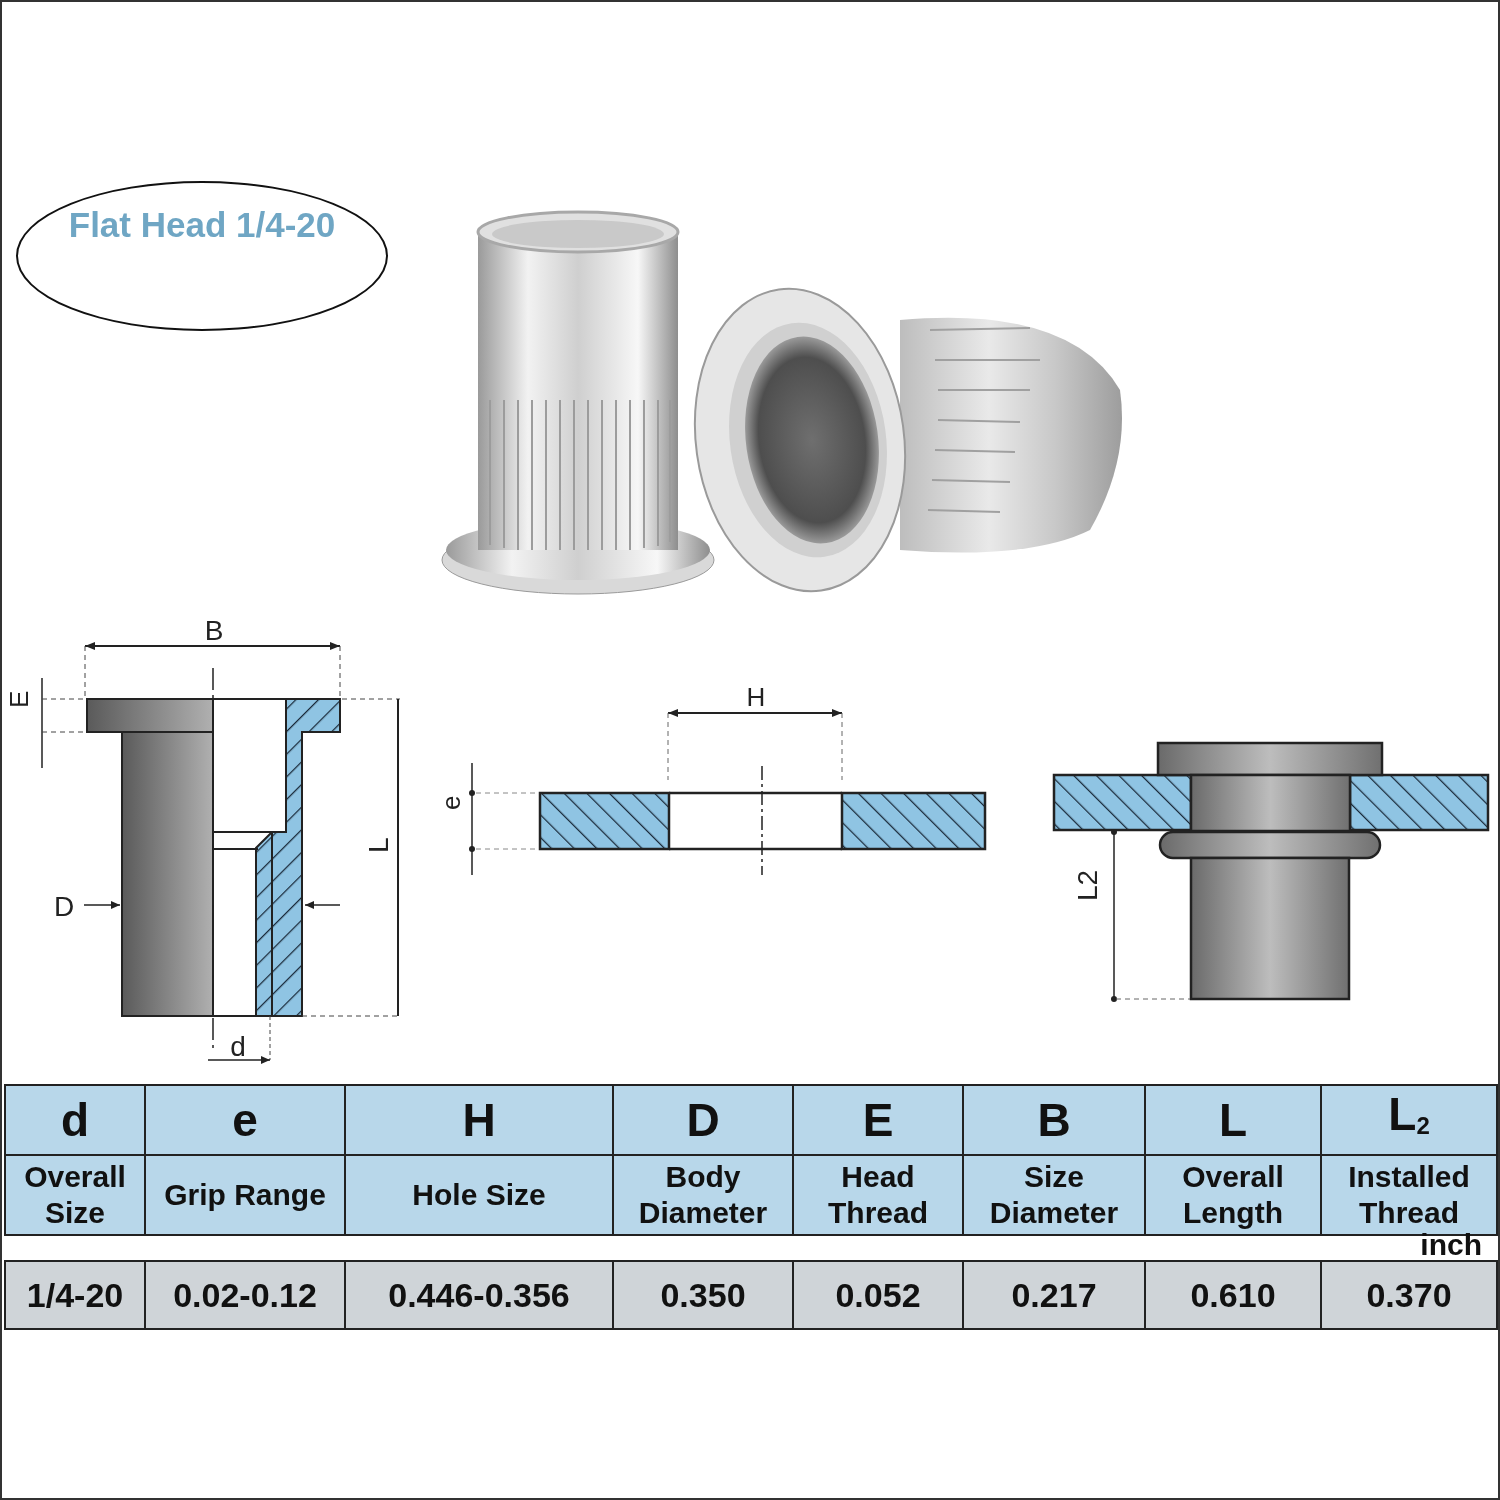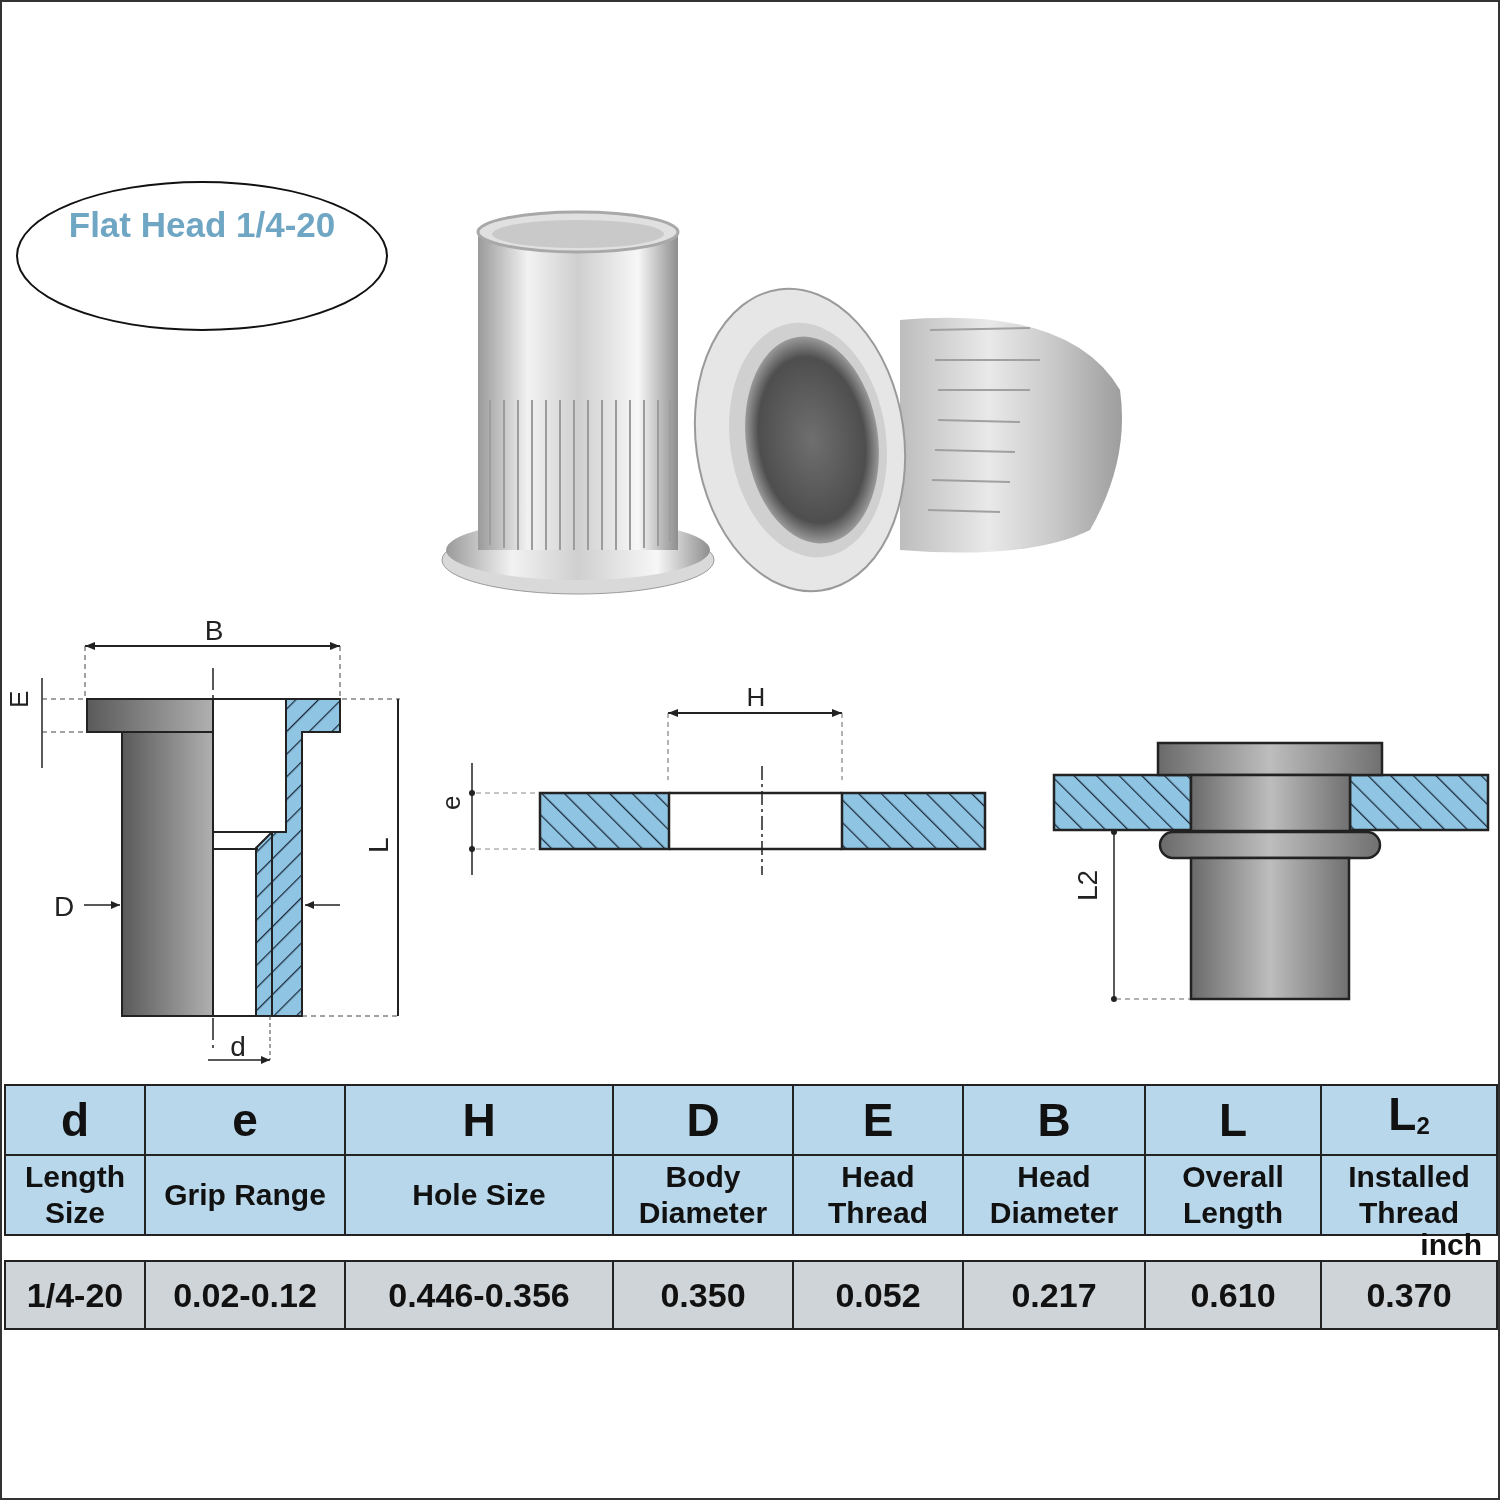--- a/index.html
+++ b/index.html
@@ -216,26 +216,26 @@
     <td>d</td>
     <td>e</td>
     <td>H</td>
     <td>D</td>
     <td>E</td>
     <td>B</td>
     <td>L</td>
     <td><span>L</span><span class="sub">2</span></td>
   </tr>
   <tr class="lbl">
-    <td>Length Size</td>
+    <td>Overall Size</td>
     <td>Grip Range</td>
     <td>Hole Size</td>
     <td>Body Diameter</td>
     <td>Head Thread</td>
-    <td>Head Diameter</td>
+    <td>Size Diameter</td>
     <td>Overall Length</td>
     <td>Installed Thread</td>
   </tr>
 </tbody>
   </table>
 
 <div class="abs unit">inch</div>
 
 <table class="spec val" style="top:1260px">
   <colgroup>

